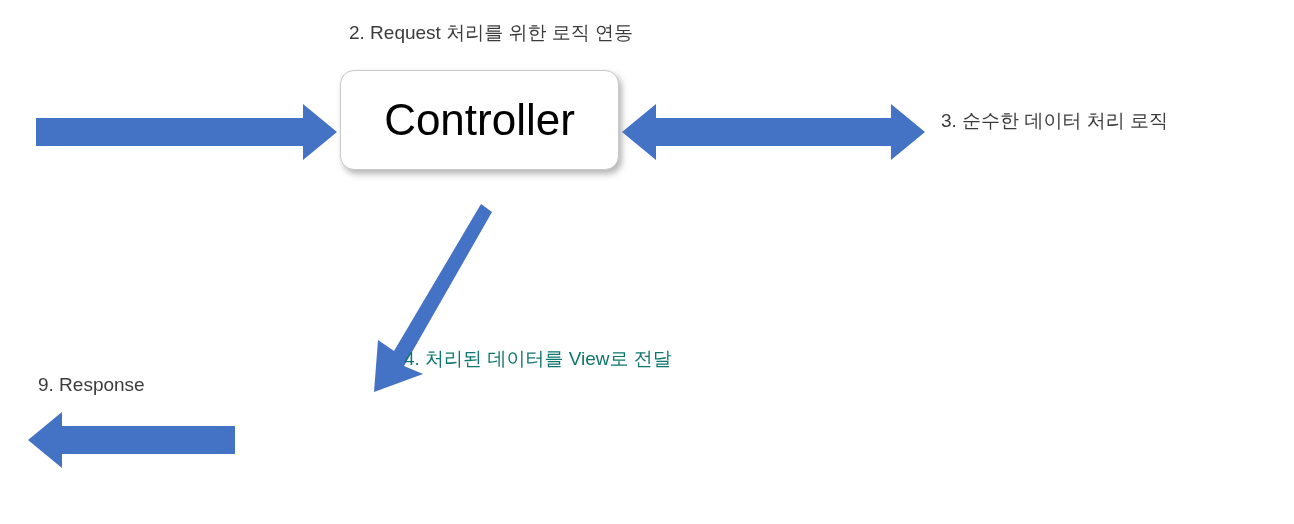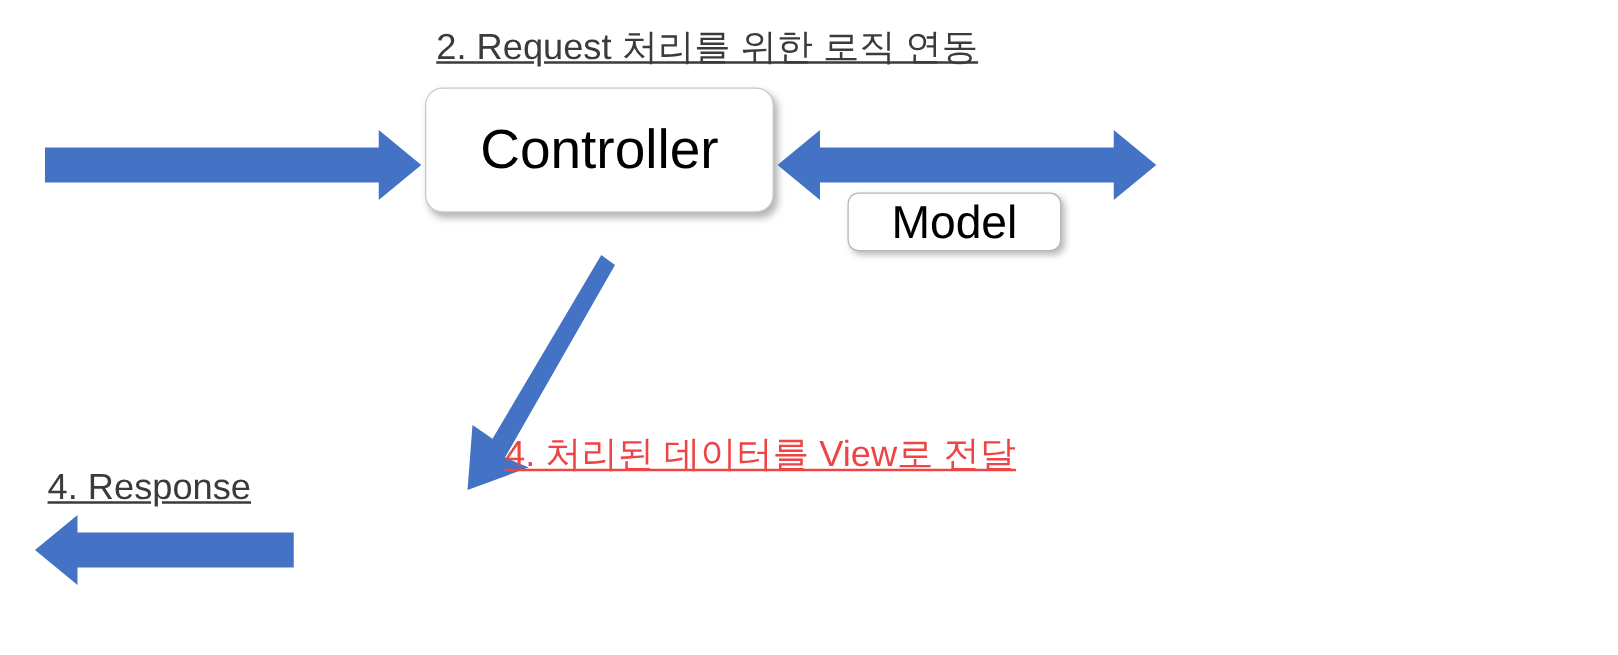--- a/index.html
+++ b/index.html
@@ -71,24 +71,23 @@
     border-radius: 9px;
     border: 1.5px solid #b8b8b8;
     box-shadow: 3px 3px 5px rgba(120,120,120,0.5);
   }
   #box-model .node-label { font-size: 37px; }
 
   
   .caption {
     position: absolute;
     color: #3b3b3b;
-    font-size: 29px;
+    font-size: 19px;
     line-height: 1.15;
     white-space: nowrap;
-    text-decoration: underline;
   }
 
   #caption-2 { left: 349px; top: 22px; }
   #caption-1 { left: 88px;  top: 74px; }
   #caption-3 { left: 941px; top: 110px; }
   #caption-4 { left: 404px; top: 348px; }
   #caption-5 { left: 38px;  top: 374px; }
 </style>
 </head>
 <body>
@@ -111,22 +110,20 @@
 
     <g>
       <path d="M 235,426 L 62,426 L 62,412 L 28,440 L 62,468 L 62,454 L 235,454 Z" fill="#4472c4"></path>
     </g>
   </svg>
 
   <div class="node-box" id="box-controller">
     <span class="node-label">Controller</span>
   </div>
 
-  <div class="node-box" id="box-model">
-    <span class="node-label">Model</span>
-  </div>
 
 
   <div class="caption" id="caption-2" style="color: rgb(59, 59, 59);">2. Request 처리를 위한 로직 연동</div>
-  <div class="caption" id="caption-4" style="color: #ef4444;">4. 처리된 데이터를 View로 전달</div>
-  <div class="caption" id="caption-5" style="color: rgb(59, 59, 59);">4. Response</div>
+  <div class="caption" id="caption-3" style="color: rgb(59, 59, 59);">3. 순수한 데이터 처리 로직</div>
+  <div class="caption" id="caption-4" style="color: #0f766e;">4. 처리된 데이터를 View로 전달</div>
+  <div class="caption" id="caption-5" style="color: rgb(59, 59, 59);">9. Response</div>
 
 </div>
 
 </body></html>

